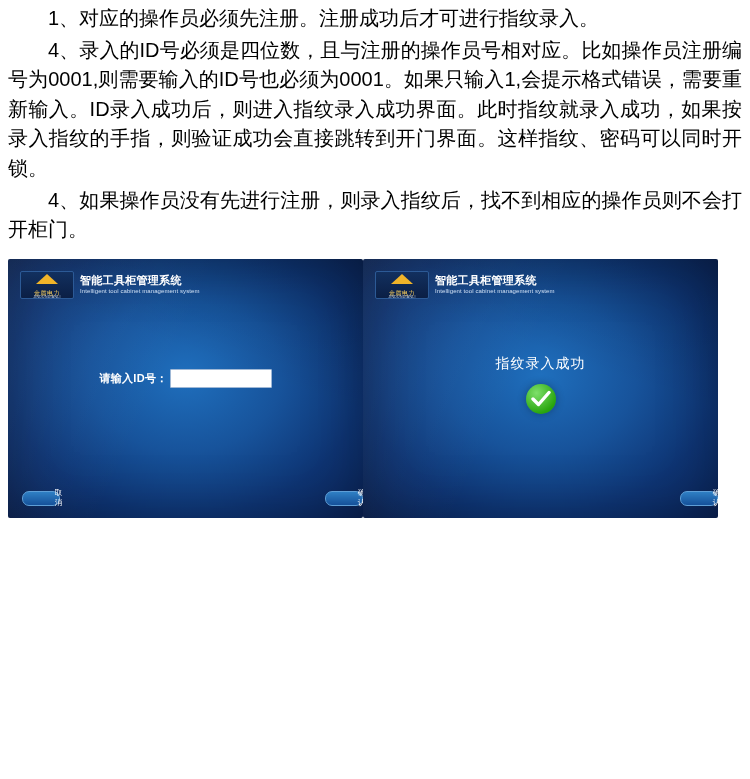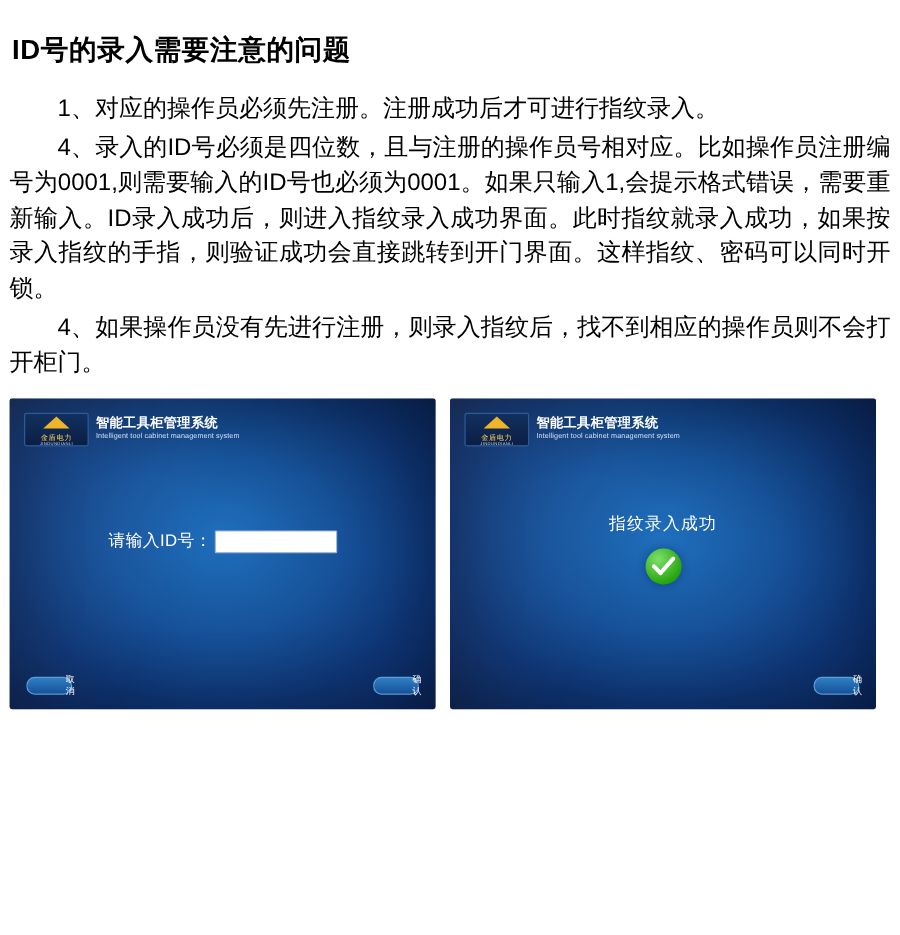--- a/index.html
+++ b/index.html
@@ -33,21 +33,20 @@
   .para {
     font-size: 20px;
     line-height: 1.48;
     text-indent: 2em;
     margin: 0 0 2px 0;
     text-align: justify;
     letter-spacing: 0px;
   }
   .screens {
     display: flex;
-    gap: 12px;
     padding: 12px 8px 0 8px;
     box-sizing: border-box;
   }
   .screen {
     position: relative;
     width: 355px;
     height: 259px;
     border-radius: 2px;
     overflow: hidden;
     background: radial-gradient(ellipse at 50% 45%, #1f6fbd 0%, #17539b 38%, #0e3473 70%, #0a2254 100%);
@@ -137,22 +136,22 @@
     top: 110px;
     left: 0;
     right: 0;
     display: flex;
     align-items: center;
     justify-content: center;
     z-index: 3;
   }
   .id-label {
     color: #ffffff;
-    font-size: 14px;
-    font-weight: normal;
+    font-size: 11px;
+    font-weight: bold;
     letter-spacing: 0.3px;
     white-space: nowrap;
   }
   .id-input {
     width: 96px;
     height: 15px;
     background: #ffffff;
     border: 1px solid #9fb8d6;
     border-radius: 1px;
     margin-left: 2px;
@@ -197,28 +196,27 @@
     color: #ffffff;
     font-size: 7.5px;
     display: flex;
     align-items: center;
     justify-content: center;
     z-index: 3;
     box-sizing: border-box;
     padding-left: 35px;
   }
   .btn-cancel { left: 14px; }
-  .btn-confirm { right: 14px; }
+  .btn-confirm { right: 0; }
 </style>
 </head>
 <body>
 
 <div class="page">
 
-  <h1 class="doc-title">ID号的录入需要注意的问题</h1>
 
   <div class="paragraphs">
     <p class="para">1、对应的操作员必须先注册。注册成功后才可进行指纹录入。</p>
     <p class="para">4、录入的ID号必须是四位数，且与注册的操作员号相对应。比如操作员注册编号为0001,则需要输入的ID号也必须为0001。如果只输入1,会提示格式错误，需要重新输入。ID录入成功后，则进入指纹录入成功界面。此时指纹就录入成功，如果按录入指纹的手指，则验证成功会直接跳转到开门界面。这样指纹、密码可以同时开锁。</p>
     <p class="para">4、如果操作员没有先进行注册，则录入指纹后，找不到相应的操作员则不会打开柜门。</p>
   </div>
 
   <div class="screens">
 
     <div class="screen">

